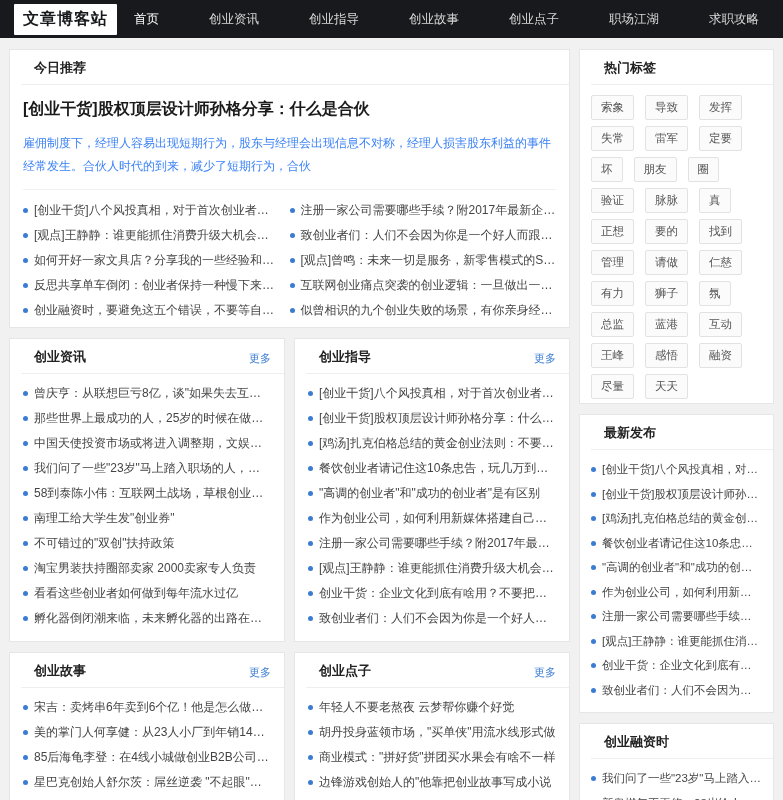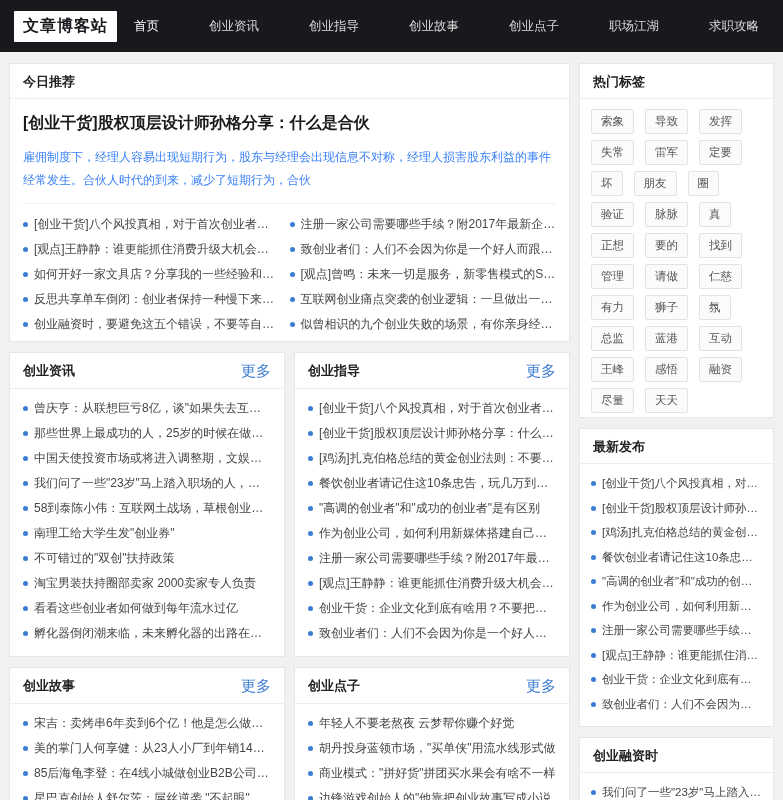--- a/index.html
+++ b/index.html
@@ -8,21 +8,21 @@
     width: 783px;
     background: #f1f1f1;
     font-family: "Liberation Sans", "DejaVu Sans", sans-serif;
     font-size: 12px;
     color: #333;
   }
   a { text-decoration: none; color: inherit; }
 
   
   .header {
-    height: 52px;
+    height: 38px;
     background: #17191c;
     display: flex;
     align-items: center;
     padding: 0 14px;
   }
   .logo {
     background: #ffffff;
     color: #17191c;
     font-size: 16px;
     font-weight: bold;
@@ -58,31 +58,32 @@
 
   .card {
     background: #ffffff;
     border: 1px solid #e6e6e6;
     margin-bottom: 10px;
   }
   .card-hd {
     padding: 9px 13px 7px 13px;
     border-bottom: 1px solid #eeeeee;
     display: flex;
-    align-items: flex-start;
+    align-items: flex-end;
+    margin-left: 11px;
   }
   .card-hd h3 {
     margin: 0;
     font-size: 13px;
     font-weight: bold;
     color: #222;
   }
   .more {
     margin-left: auto;
-    font-size: 15px;
+    font-size: 11px;
     color: #3b7cd3;
   }
 
   
   .feat-body { padding: 12px 13px 4px 13px; }
   .feat-title {
     font-size: 16px;
     font-weight: bold;
     color: #1a1a1a;
     line-height: 1.5;

